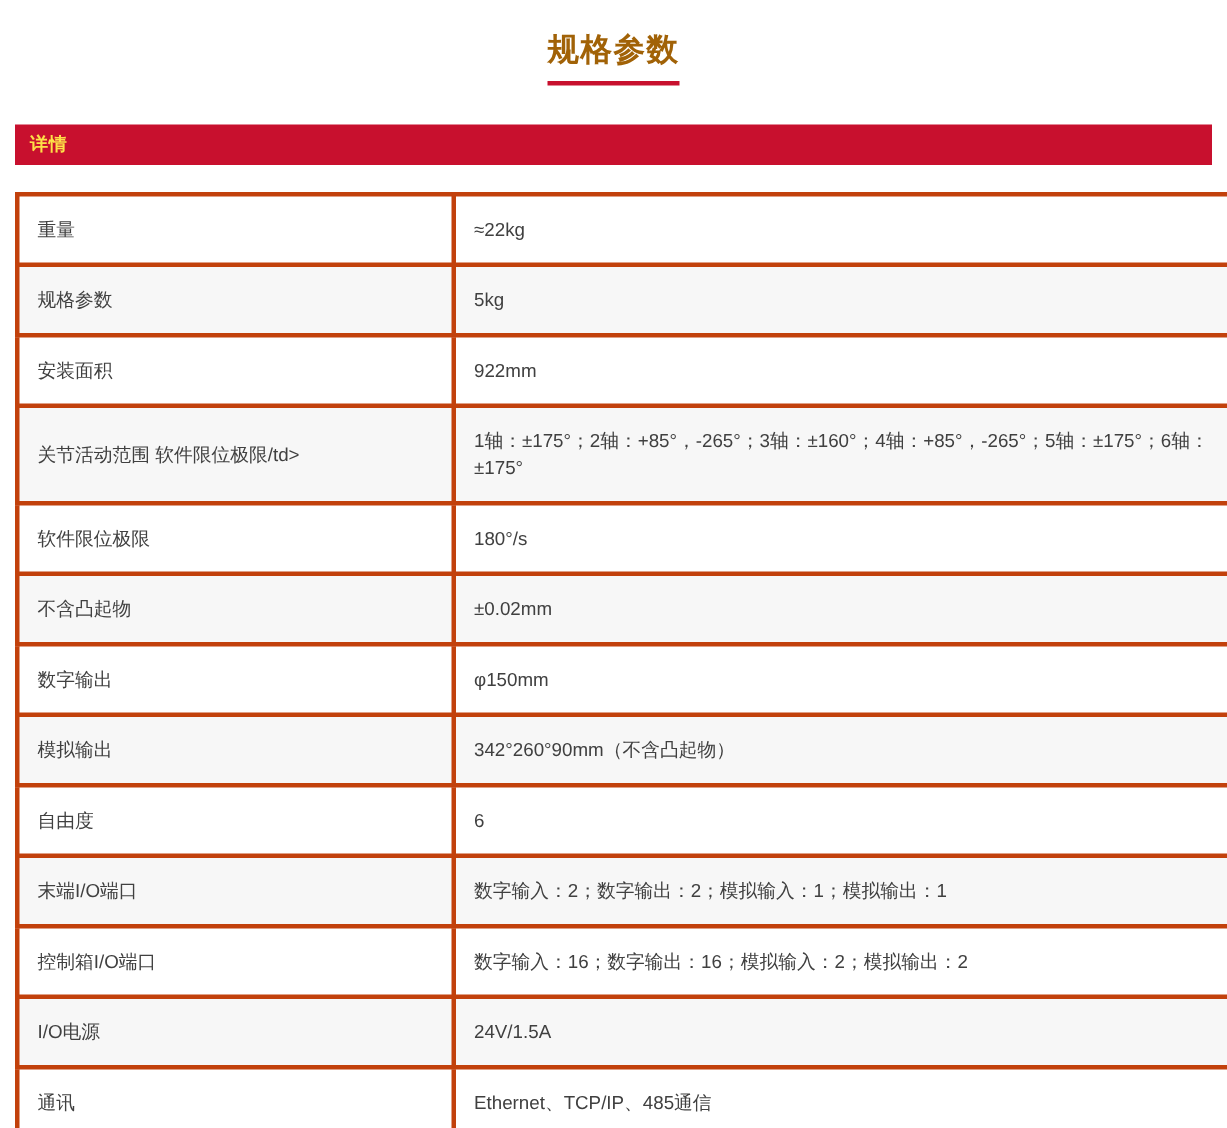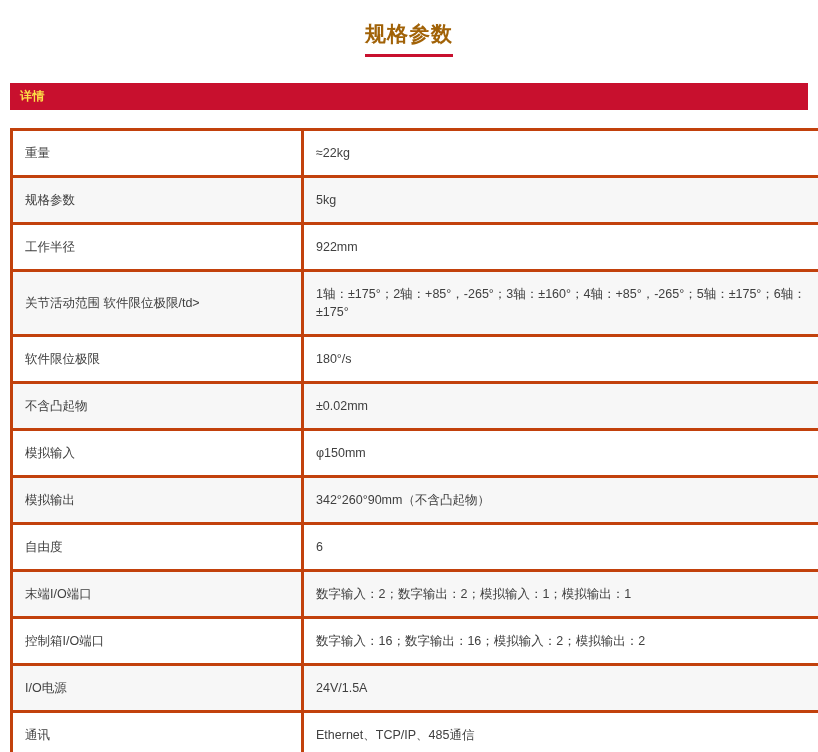--- a/index.html
+++ b/index.html
@@ -85,37 +85,37 @@
     <tbody>
       <tr>
         <td class="label">重量</td>
         <td class="value">≈22kg</td>
       </tr>
       <tr class="alt">
         <td class="label">规格参数</td>
         <td class="value">5kg</td>
       </tr>
       <tr>
-        <td class="label">工作半径</td>
+        <td class="label">安装面积</td>
         <td class="value">922mm</td>
       </tr>
       <tr class="alt">
         <td class="label">关节活动范围 软件限位极限/td&gt;</td>
         <td class="value">1轴：±175°；2轴：+85°，-265°；3轴：±160°；4轴：+85°，-265°；5轴：±175°；6轴：±175°</td>
       </tr>
       <tr>
         <td class="label">软件限位极限</td>
         <td class="value">180°/s</td>
       </tr>
       <tr class="alt">
         <td class="label">不含凸起物</td>
         <td class="value">±0.02mm</td>
       </tr>
       <tr>
-        <td class="label">模拟输入</td>
+        <td class="label">数字输出</td>
         <td class="value">φ150mm</td>
       </tr>
       <tr class="alt">
         <td class="label">模拟输出</td>
         <td class="value">342°260°90mm（不含凸起物）</td>
       </tr>
       <tr>
         <td class="label">自由度</td>
         <td class="value">6</td>
       </tr>

